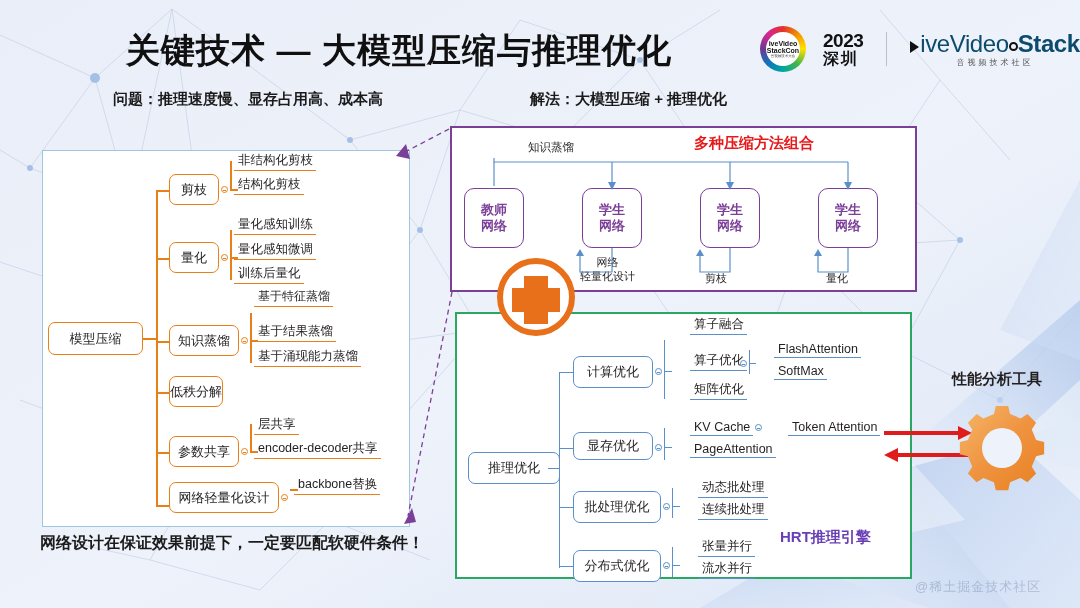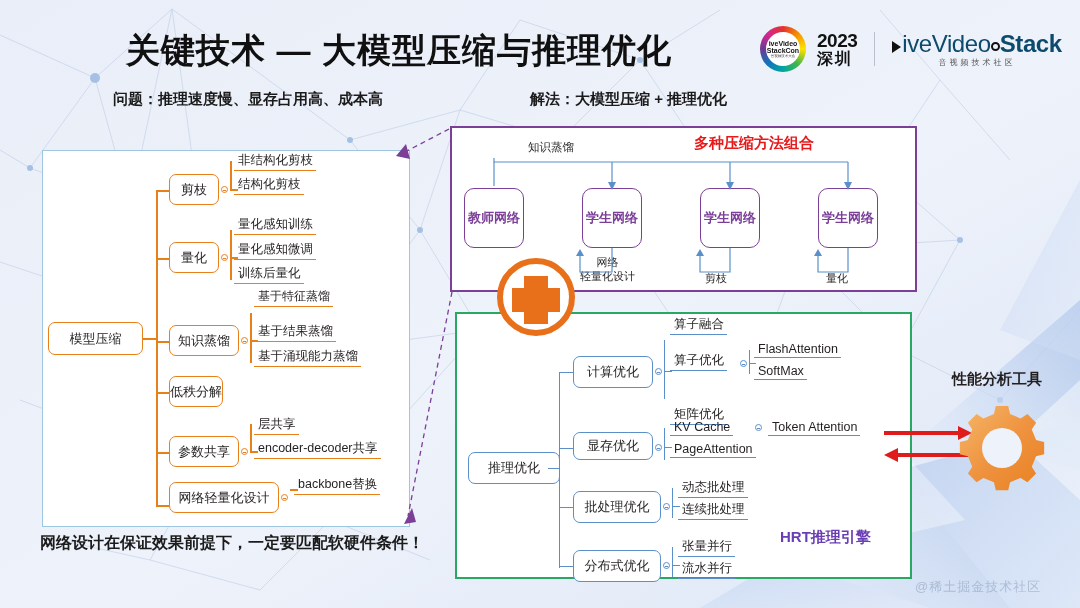--- a/index.html
+++ b/index.html
@@ -26,21 +26,21 @@
   .sub-right {
     position:absolute; left:530px; top:90px;
     font-size:15px; font-weight:bold; color:#1b1b1b; white-space:nowrap;
   }
   .footnote {
     position:absolute; left:40px; top:533px;
     font-size:16px; font-weight:bold; color:#1b1b1b; white-space:nowrap;
   }
 
   
-  .logo-wrap { position:absolute; left:760px; top:26px; display:flex; align-items:center; gap:9px; }
+  .logo-wrap { position:absolute; left:760px; top:26px; display:flex; align-items:center; gap:15px; }
   .logo-badge {
     width:46px; height:46px; border-radius:50%;
     background:conic-gradient(#e4322b,#f39200,#ffe200,#43b649,#00a6a0,#0f75bc,#6c3a93,#d6268f,#e4322b);
     display:flex; align-items:center; justify-content:center;
   }
   .logo-badge-in {
     width:34px; height:34px; border-radius:50%; background:#fff;
     display:flex; flex-direction:column; align-items:center; justify-content:center;
     line-height:1;
   }
@@ -73,42 +73,42 @@
     position:absolute; display:flex; align-items:center; justify-content:center;
     border-radius:7px; background:#fff; white-space:nowrap; text-align:center;
   }
   .n-or { border:1.6px solid #e8801a; color:#231f20; }
   .n-bl { border:1.4px solid #5b8fc9; color:#231f20; }
 
   
   .leaf { position:absolute; white-space:nowrap; color:#231f20; }
   .leaf > span { position:relative; display:inline-block; padding:0 3px 1px 4px; }
   .ul-or { border-bottom:1.6px solid #e8801a; }
-  .ul-bl { border-bottom:1.4px solid #5b8fc9; }
+  .ul-bl { border-bottom:1.4px solid #5b8fc9;margin-left:20px; }
 
   .conn { position:absolute; }
   .c-or { background:#e8801a; }
   .c-bl { background:#5b8fc9; }
 
   .minicirc {
     position:absolute; width:7px;height:7px;border-radius:50%;
     background:#fff;
   }
   .mc-or { border:1px solid #e8801a; }
   .mc-bl { border:1px solid #5b8fc9; }
   .minicirc::after{ content:""; position:absolute; left:1px; top:2.5px; width:3px;height:1px; }
   .mc-or::after{ background:#e8801a; }
   .mc-bl::after{ background:#5b8fc9; }
 
   
   .pnode {
     position:absolute; width:60px; height:60px; border-radius:10px;
     border:1.6px solid #7b3f98; background:#fff; color:#7b3f98;
     font-size:13px; font-weight:bold; line-height:1.25;
-    display:flex; align-items:center; justify-content:center;
+    display:flex; flex-direction:column; align-items:center; justify-content:center;
   }
   .plabel { position:absolute; font-size:11px; color:#231f20; line-height:1.25; text-align:center; white-space:nowrap;}
   .ptitle-red { position:absolute; font-size:15px; font-weight:bold; color:#e8191a; white-space:nowrap; }
   .ptitle-kd  { position:absolute; font-size:11.5px; color:#231f20; white-space:nowrap; }
 
   .hrt { position:absolute; font-size:15px; font-weight:bold; color:#6a3fb5; white-space:nowrap; }
   .perf-tool { position:absolute; font-size:15px; font-weight:bold; color:#231f20; white-space:nowrap; }
 
   .watermark {
     position:absolute; left:915px; top:578px;
@@ -343,21 +343,21 @@
   </div>
   <div class="minicirc mc-bl" style="left:655px; top:368px;"></div>
   <div class="conn c-bl" style="left:664px; top:340px; width:1.4px; height:59px;"></div>
   <div class="conn c-bl" style="left:664px; top:371px; width:8px; height:1.4px;"></div>
   <div class="leaf" style="left:670px; top:316px; font-size:12.5px;">
     <span class="ul-bl">算子融合</span>
   </div>
   <div class="leaf" style="left:670px; top:352px; font-size:12.5px;">
     <span class="ul-bl">算子优化</span>
   </div>
-  <div class="leaf" style="left:670px; top:406px; font-size:12.5px;">
+  <div class="leaf" style="left:670px; top:381px; font-size:12.5px;">
     <span class="ul-bl">矩阵优化</span>
   </div>
 
   <div class="minicirc mc-bl" style="left:740px; top:360px;"></div>
   <div class="conn c-bl" style="left:749px; top:350px; width:1.4px; height:24px;"></div>
   <div class="conn c-bl" style="left:749px; top:363px; width:7px; height:1.4px;"></div>
   <div class="leaf" style="left:754px; top:342px; font-size:12.5px;">
     <span class="ul-bl">FlashAttention</span>
   </div>
   <div class="leaf" style="left:754px; top:364px; font-size:12.5px;">

